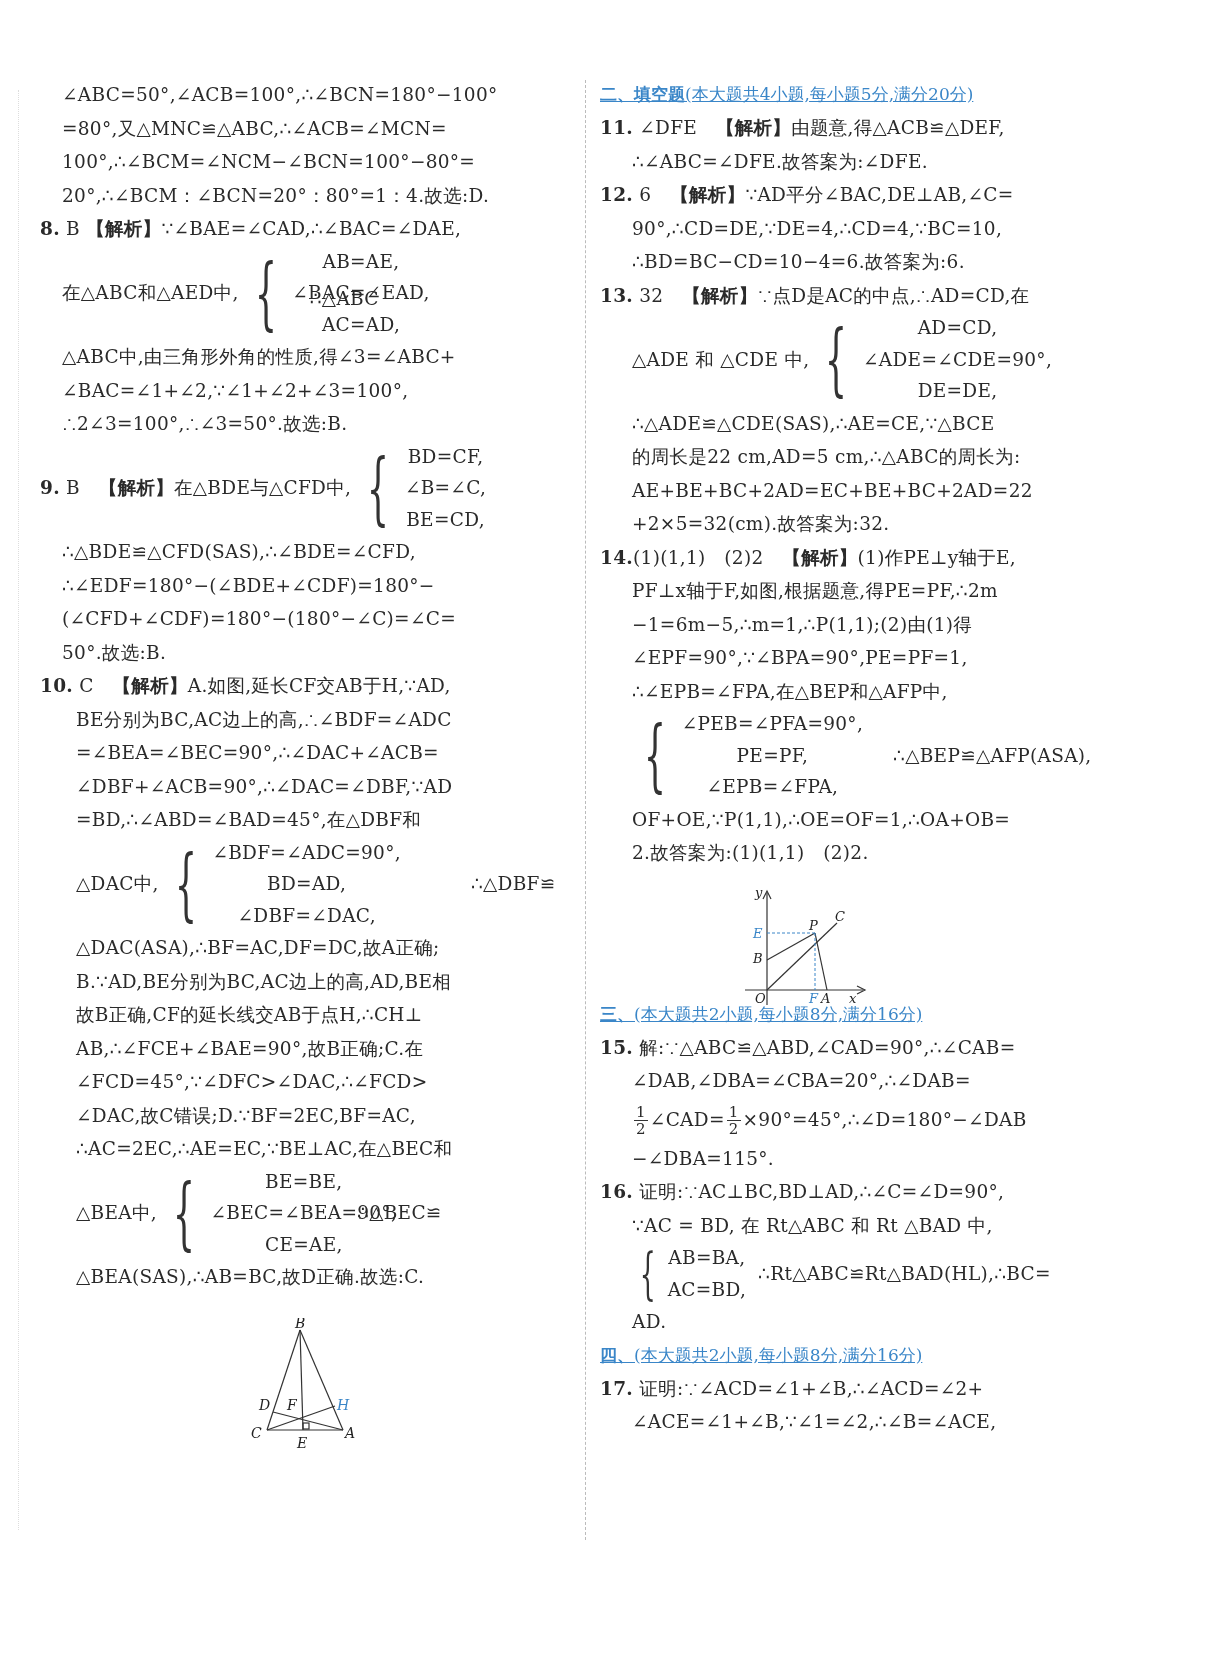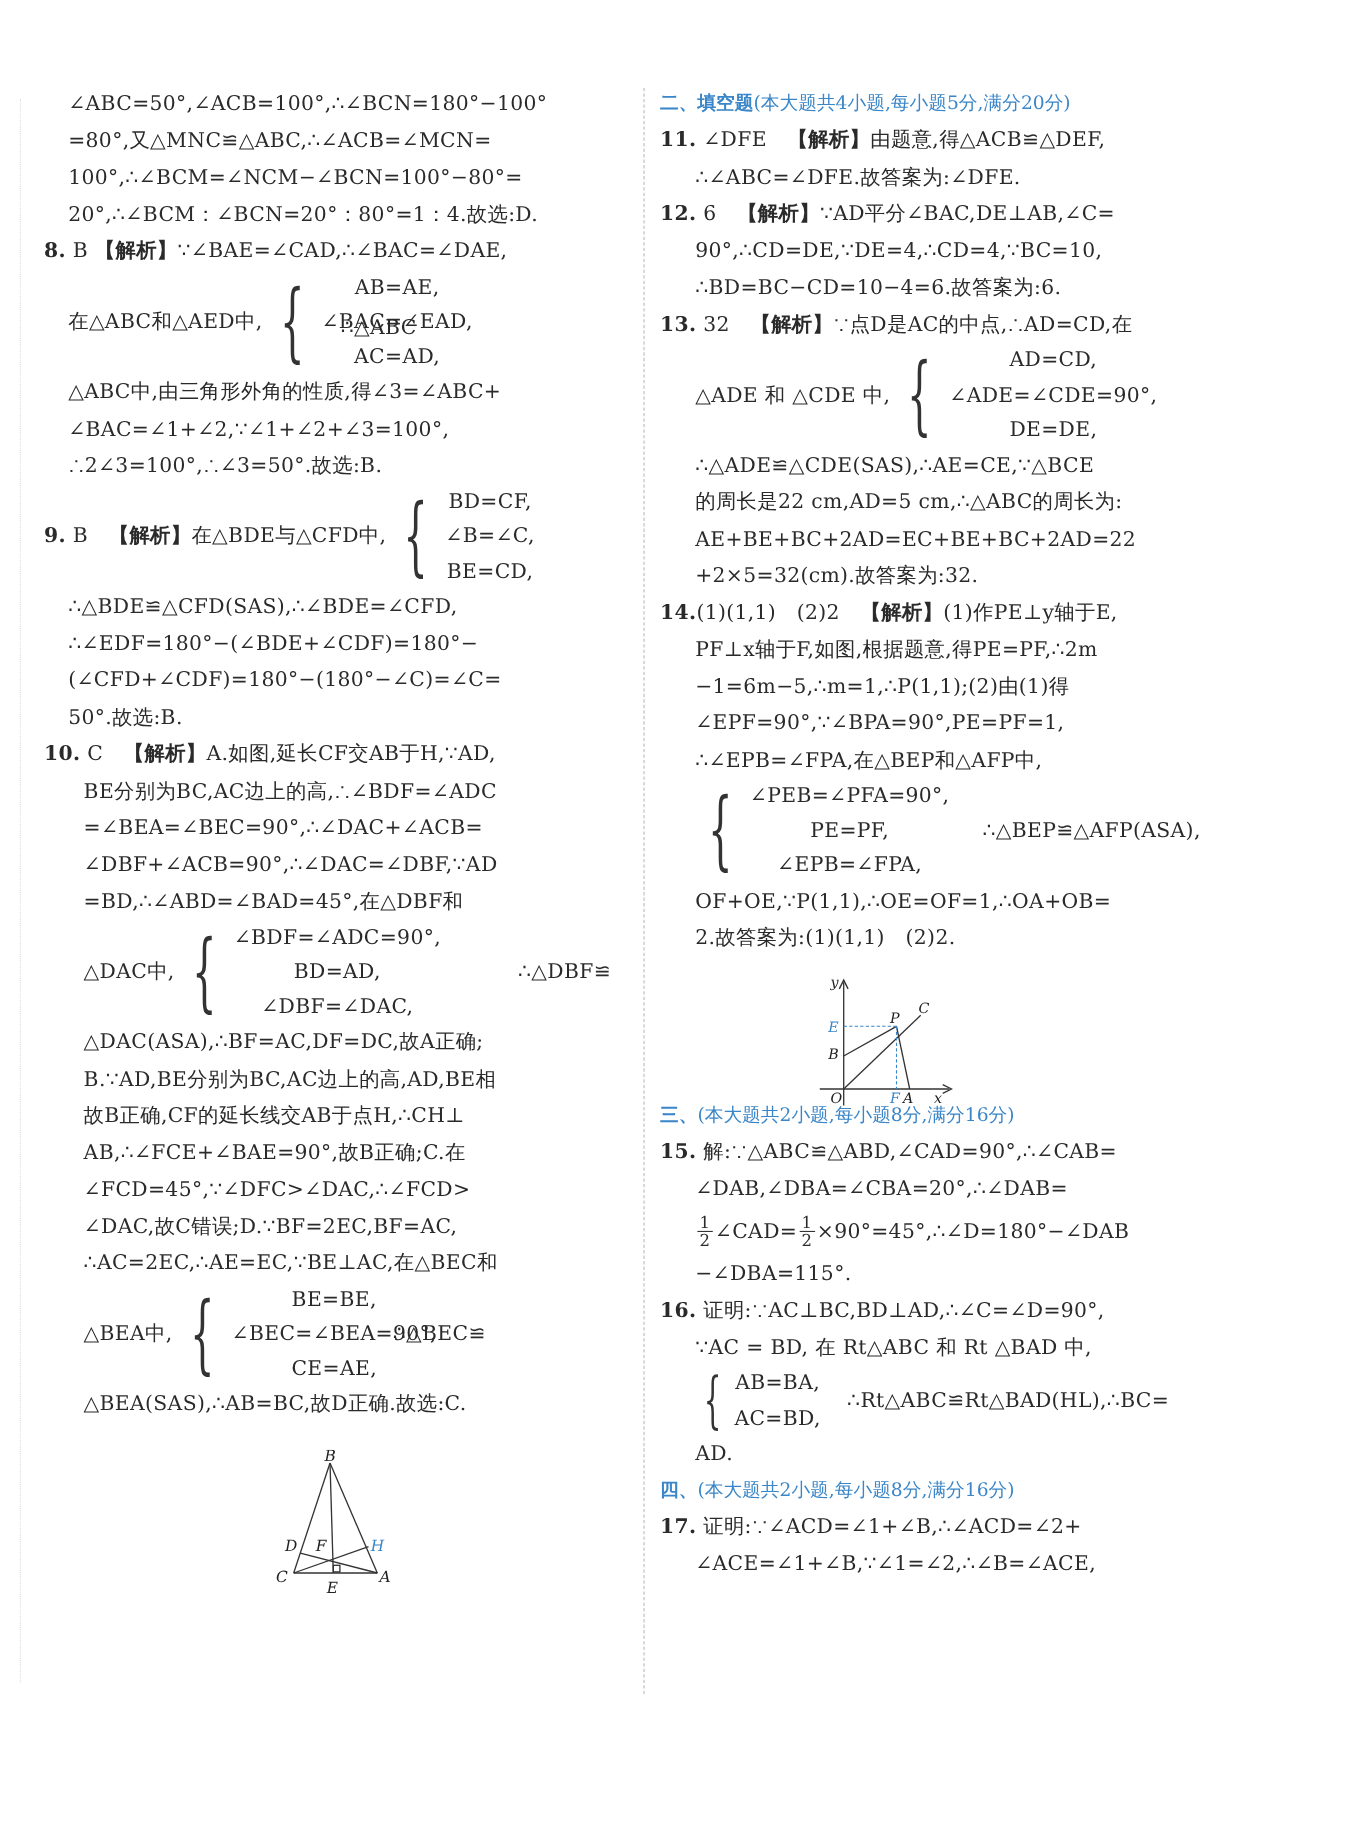--- a/index.html
+++ b/index.html
@@ -7,21 +7,21 @@
          font-family:"DejaVu Serif","Liberation Serif",serif; color:#2a2a2a; }
   .col { position:absolute; top:78px; }
   .left { left:62px; width:520px; }
   .right { left:600px; width:510px; }
   .divider { position:absolute; left:585px; top:80px; height:1460px; border-left:1px dashed #bbb; }
   .leftedge { position:absolute; left:18px; top:90px; height:1440px; border-left:1px dotted #ddd; }
   .line { font-size:18.5px; line-height:33.5px; white-space:nowrap; letter-spacing:0.3px; }
   .ind { padding-left:22px; }
   .num { font-weight:bold; font-family:"DejaVu Serif",serif; }
   .tag { font-weight:bold; }
-  .sec { color:#3a86c8; font-size:17px; line-height:33px; white-space:nowrap; }
+  .sec { color:#3a86c8; font-size:17px; line-height:33px; white-space:nowrap;text-decoration:underline; }
   .sec b { font-weight:bold; }
   .sys { display:flex; align-items:center; }
   .brace { font-size:78px; line-height:78px; font-weight:100; color:#333; margin:0 2px; transform:scaleX(0.45); display:inline-block; }
   .brace2 { font-size:56px; line-height:56px; font-weight:100; color:#333; margin:0 2px; transform:scaleX(0.45); display:inline-block; }
   .sysrows .line { line-height:31.5px;text-align:center; }
   .frac { display:inline-flex; flex-direction:column; align-items:center; vertical-align:middle; font-size:15px; line-height:16px; margin:0 2px; }
   .frac span:first-child { border-bottom:1px solid #333; padding:0 2px; }
   .fig { position:absolute; }
 </style>
 </head>
@@ -199,21 +199,21 @@
 
   <div>
     <div class="line"><span class="num">16.</span> <span>证明:∵AC⊥BC,BD⊥AD,∴∠C=∠D=90°,</span></div>
     <div class="line" style="padding-left:32px">∵AC = BD, 在 Rt△ABC 和 Rt △BAD 中,</div>
     <div class="sys" style="padding-left:28px">
       <span class="brace2">{</span>
       <div class="sysrows">
         <div class="line">AB=BA,</div>
         <div class="line">AC=BD,</div>
       </div>
-      <span class="line" style="margin-left:24px">∴Rt△ABC≌Rt△BAD(HL),∴BC=</span>
+      <span class="line" style="margin-left:12px">∴Rt△ABC≌Rt△BAD(HL),∴BC=</span>
     </div>
     <div class="line" style="padding-left:32px">AD.</div>
   </div>
 
   <div class="sec"><b>四、</b><span>(本大题共2小题,每小题8分,满分16分)</span></div>
 
   <div>
     <div class="line"><span class="num">17.</span> <span>证明:∵∠ACD=∠1+∠B,∴∠ACD=∠2+</span></div>
     <div class="line" style="padding-left:32px">∠ACE=∠1+∠B,∵∠1=∠2,∴∠B=∠ACE,</div>
   </div>

